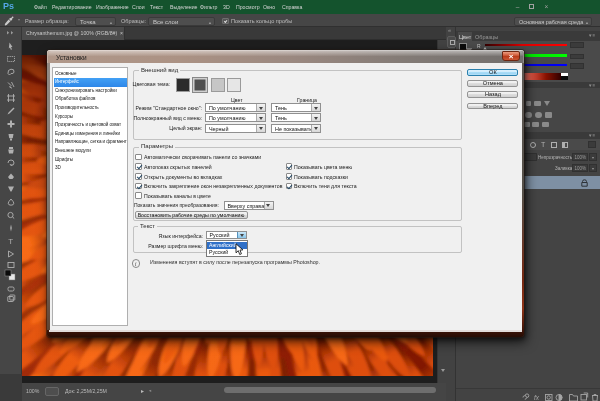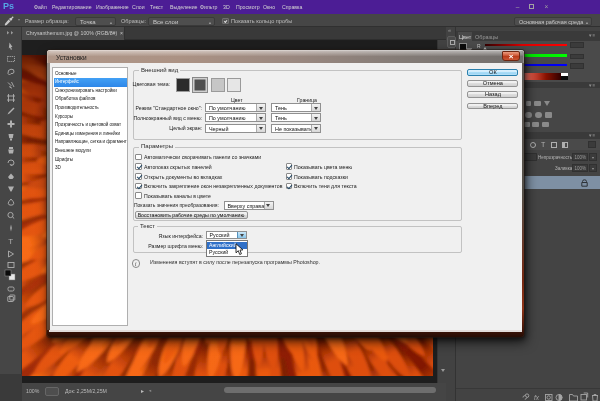--- a/index.html
+++ b/index.html
@@ -1,18 +1,18 @@
 <!DOCTYPE html>
 <html><head><meta charset="utf-8">
 <style>
 *{margin:0;padding:0;box-sizing:border-box;}
 html,body{width:600px;height:401px;overflow:hidden;}
 body{font-family:"Liberation Sans",sans-serif;background:#454545;position:relative;}
 .abs{position:absolute;}
-#menubar{left:0;top:0;width:600px;height:14px;background:#4c1d95;color:#d4d4d4;font-size:5.2px;}
+#menubar{left:0;top:0;width:600px;height:14px;background:#14532d;color:#d4d4d4;font-size:5.2px;}
 #menubar .mi{position:absolute;top:4px;}
 #optbar{left:0;top:14px;width:600px;height:13px;background:#464646;border-bottom:1px solid #303030;color:#bebebe;font-size:5.6px;}
 .ddark{position:absolute;background:#4e4e4e;border:1px solid #3a3a3a;border-radius:2px;color:#cacaca;font-size:6px;padding-left:4px;}
 #tabbar{left:22px;top:27px;width:424px;height:13px;background:#393939;border-bottom:1px solid #2e2e2e;}
 #doctab{position:absolute;left:0px;top:0px;width:103px;height:13px;background:#4b4b4b;color:#c9c9c9;font-size:5.2px;line-height:13px;padding-left:4px;border-right:1px solid #313131;}
 #toolbar{left:0;top:27px;width:22px;height:374px;background:#464646;border-right:1px solid #363636;}
 #canvas{left:22px;top:40px;width:415px;height:343px;background:#1e1e1e;overflow:hidden;}
 #vsb{left:437px;top:40px;width:9px;height:343px;background:#424242;border-left:1px solid #363636;}
 #statusbar{left:22px;top:383px;width:424px;height:18px;background:#454545;color:#b9b9b9;font-size:5.2px;}
 #hsb{position:absolute;left:198px;top:3px;width:236px;height:8px;}

